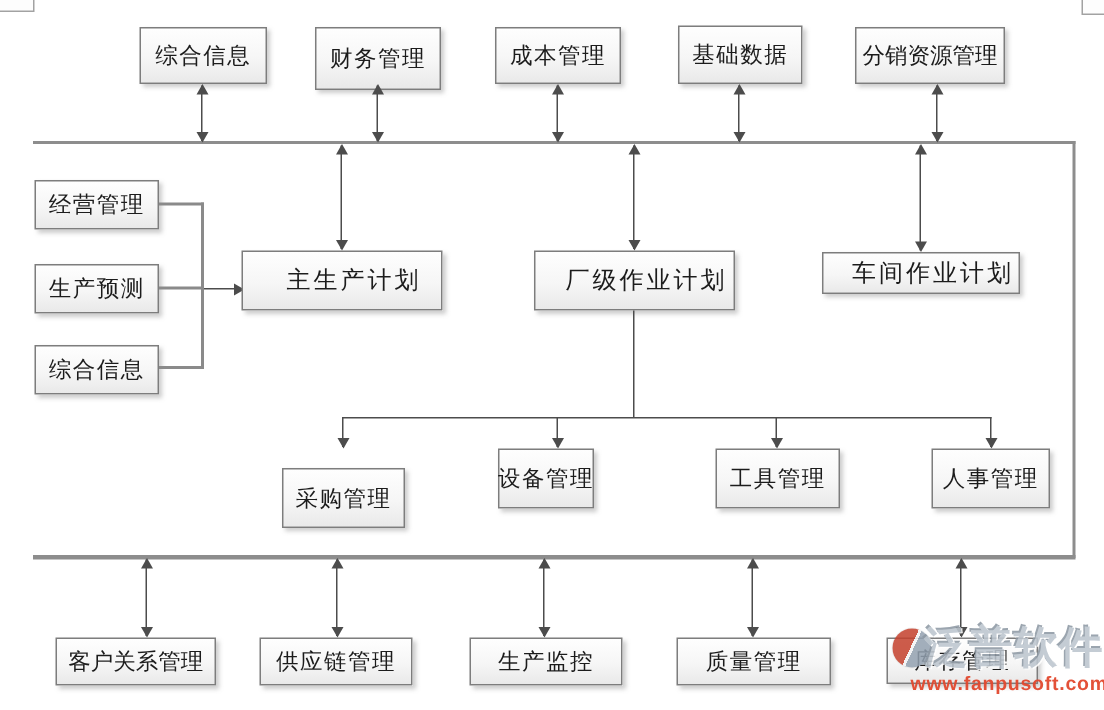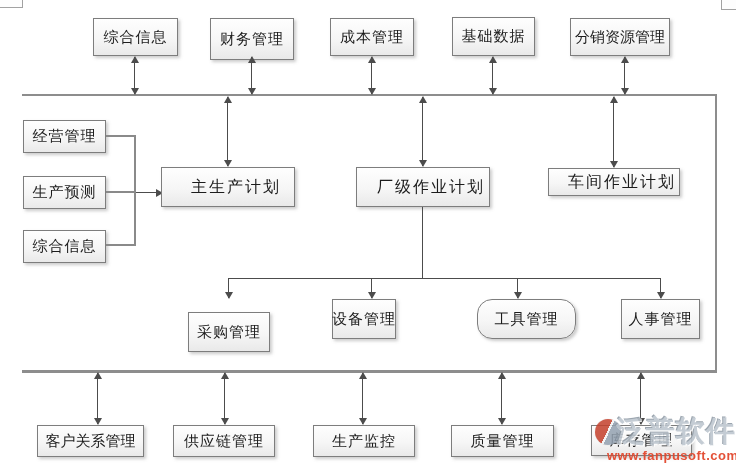--- a/index.html
+++ b/index.html
@@ -147,21 +147,21 @@
   <div class="conn v" style="left:660px;top:278px;height:20px;">
       <i class="hd dn"></i>
     </div>
 
   <div class="node" style="left:188px;top:312px;width:82px;height:40px;">
       <span>采购管理</span>
     </div>
   <div class="node" style="left:332px;top:299px;width:64px;height:40px;">
       <span>设备管理</span>
     </div>
-  <div class="node" style="left:477px;top:299px;width:99px;height:40px;border-radius:15px;">
+  <div class="node" style="left:477px;top:299px;width:83px;height:40px;">
       <span>工具管理</span>
     </div>
   <div class="node" style="left:621px;top:299px;width:79px;height:40px;">
       <span>人事管理</span>
     </div>
 
   <div class="conn v" style="left:97px;top:373px;height:51px;">
       <i class="hd up"></i>
       <i class="hd dn"></i>
     </div>

